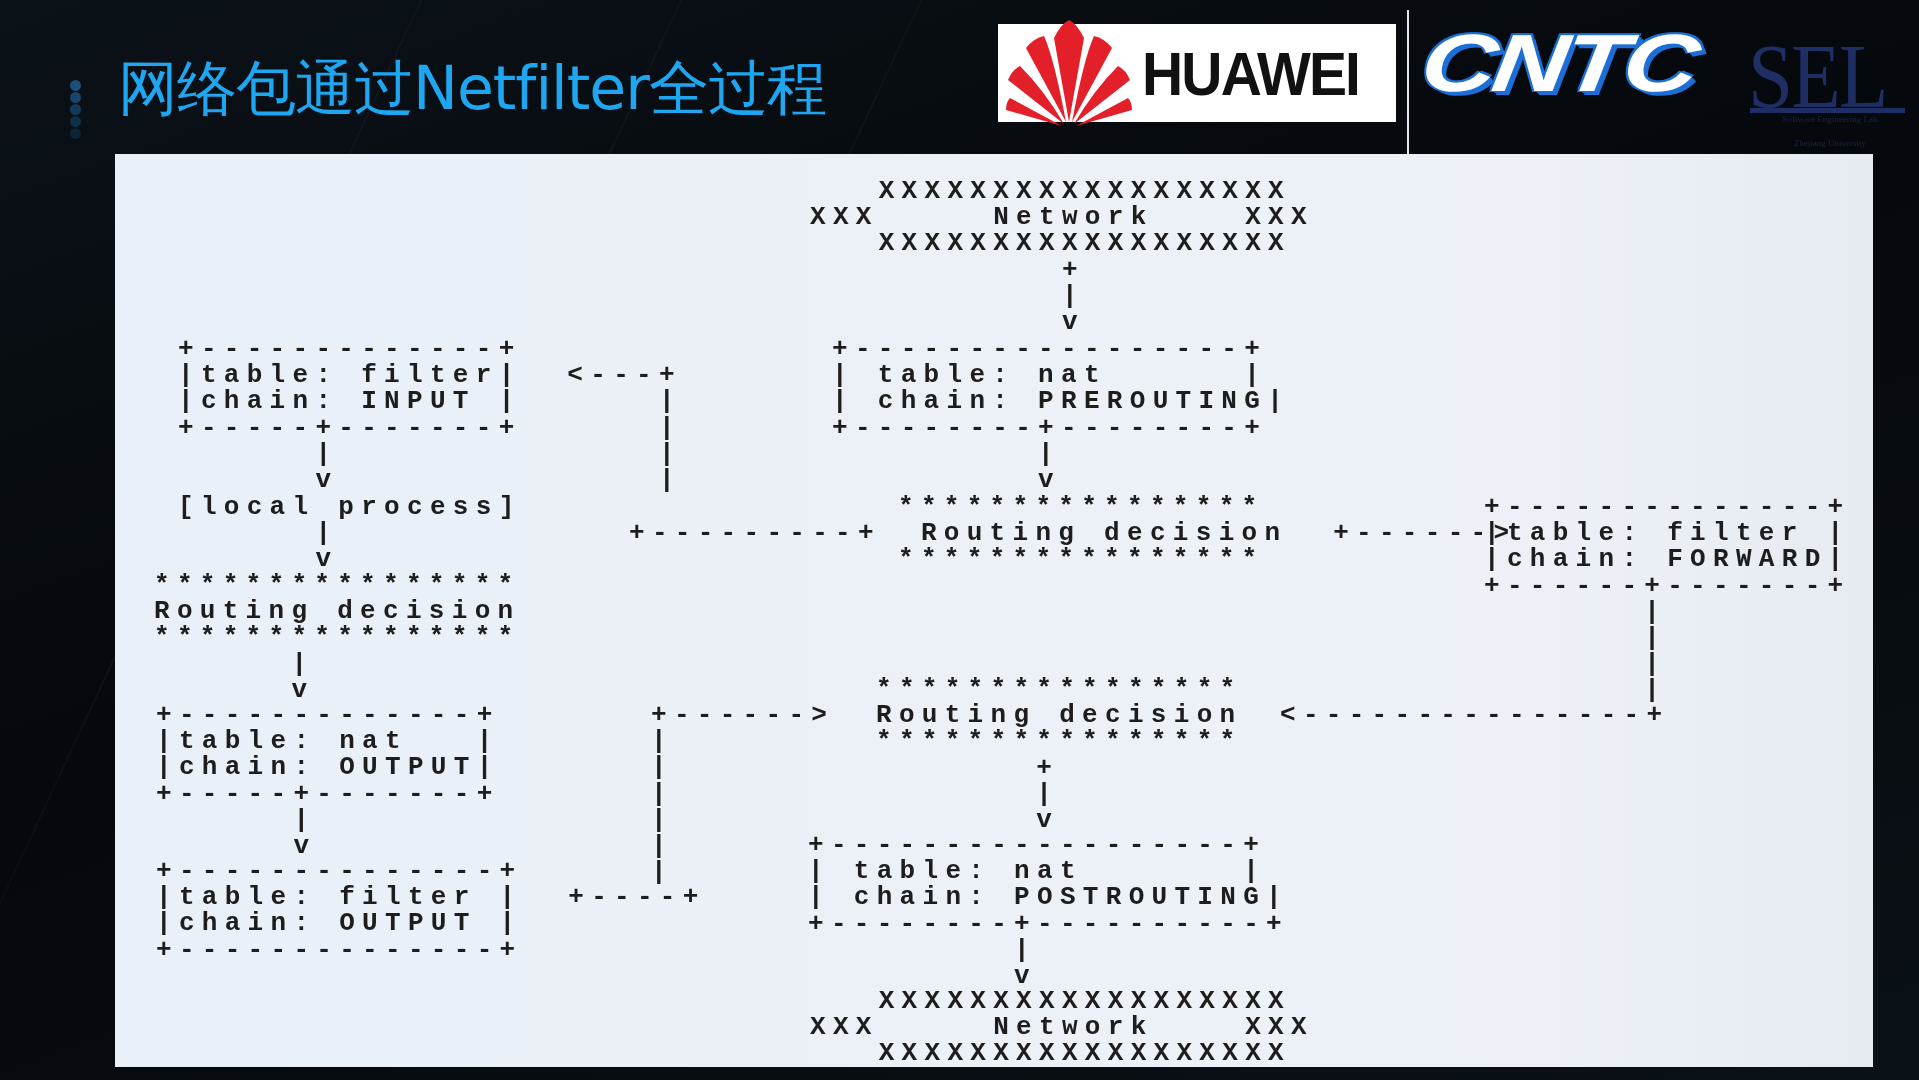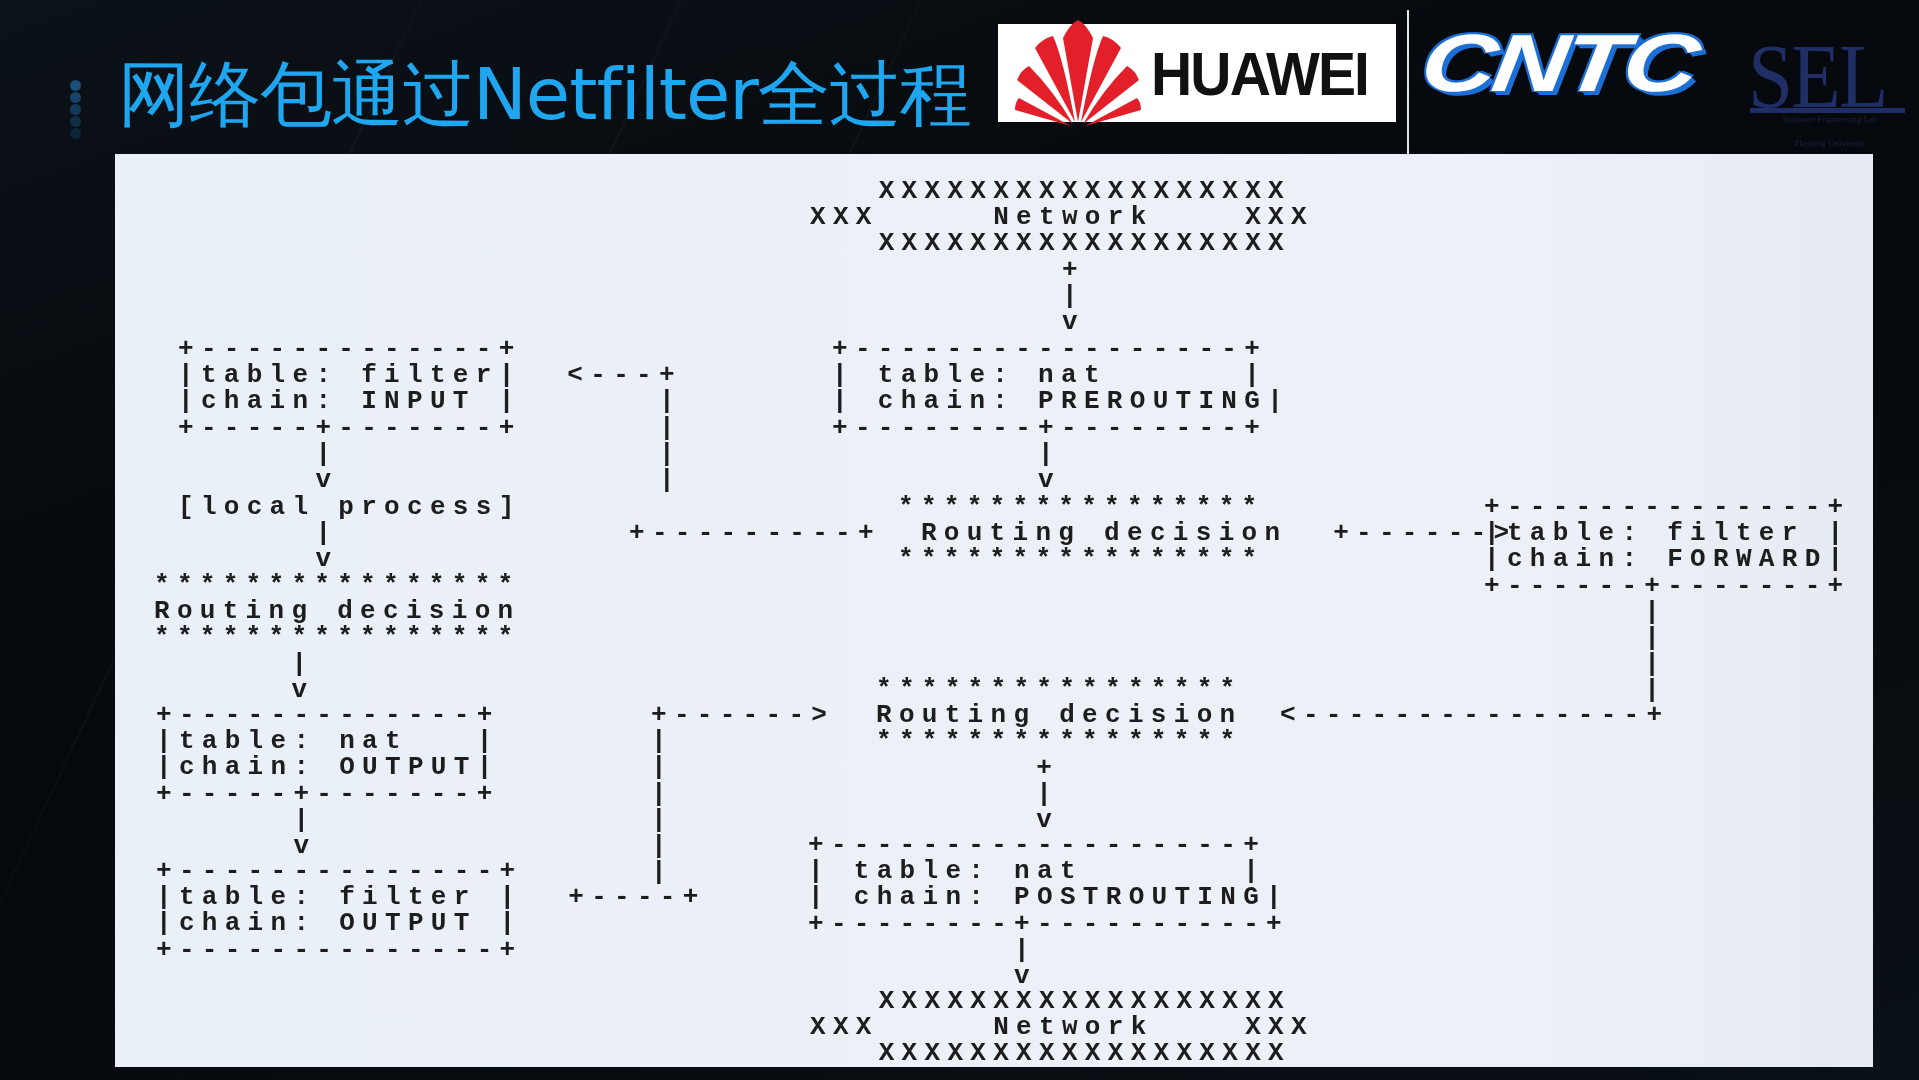--- a/index.html
+++ b/index.html
@@ -6,24 +6,24 @@
     body {
       width: 1919px; height: 1080px; overflow: hidden; position: relative;
       background: linear-gradient(160deg, #0b1218 0%, #05080c 45%, #0a1116 100%);
       font-family: "DejaVu Sans", sans-serif;
     }
     .streak { position: absolute; width: 2px; height: 1600px; top: -300px;
       background: linear-gradient(to bottom, rgba(255,255,255,0), rgba(255,255,255,0.05), rgba(255,255,255,0));
       transform: rotate(25deg); transform-origin: top left; }
     .dots { position: absolute; left: 70px; top: 80px; width: 14px; }
     .dot { width: 11px; height: 11px; border-radius: 50%; margin-bottom: 1px; }
-    .title { position: absolute; left: 118px; top: 58px; font-size: 72px; color: #1ea7f0;
+    .title { position: absolute; left: 118px; top: 58px; font-size: 60px; color: #1ea7f0;
       font-family: "DejaVu Sans", sans-serif; letter-spacing: -1px; line-height: 1; white-space: nowrap; }
     .huawei { position: absolute; left: 998px; top: 24px; width: 398px; height: 98px; background: #fff;
-      display: flex; align-items: center; justify-content: center; }
+      display: flex; align-items: center; }
     .huawei svg { margin-left: 6px; }
     .huawei-word { font-family: "Liberation Sans", sans-serif; font-weight: bold; font-size: 62px; color: #111;
       letter-spacing: -2px; margin-left: 8px; transform: scaleX(0.92); transform-origin: left; }
     .sep { position: absolute; left: 1407px; top: 10px; width: 2px; height: 144px; background: #e6e6e6; }
     .cntc { position: absolute; left: 1428px; top: 22px; font-family: "Liberation Sans", sans-serif; font-weight: bold;
       font-style: italic; font-size: 104px; color: #fff; letter-spacing: -4px; line-height: 1;
       text-shadow: 3px 3px 0 #1c6fd6, -2px -2px 0 #1c6fd6, 2px -2px 0 #1c6fd6, -2px 2px 0 #1c6fd6, 5px 5px 0 #1c6fd6;
       transform: skewX(-8deg) scaleY(0.78); transform-origin: top left; }
     .sel { position: absolute; left: 1748px; top: 30px; font-family: "Liberation Serif", serif; font-size: 92px;
       color: #1f2f66; line-height: 1; letter-spacing: -2px; transform: scaleX(0.88); transform-origin: left; }

